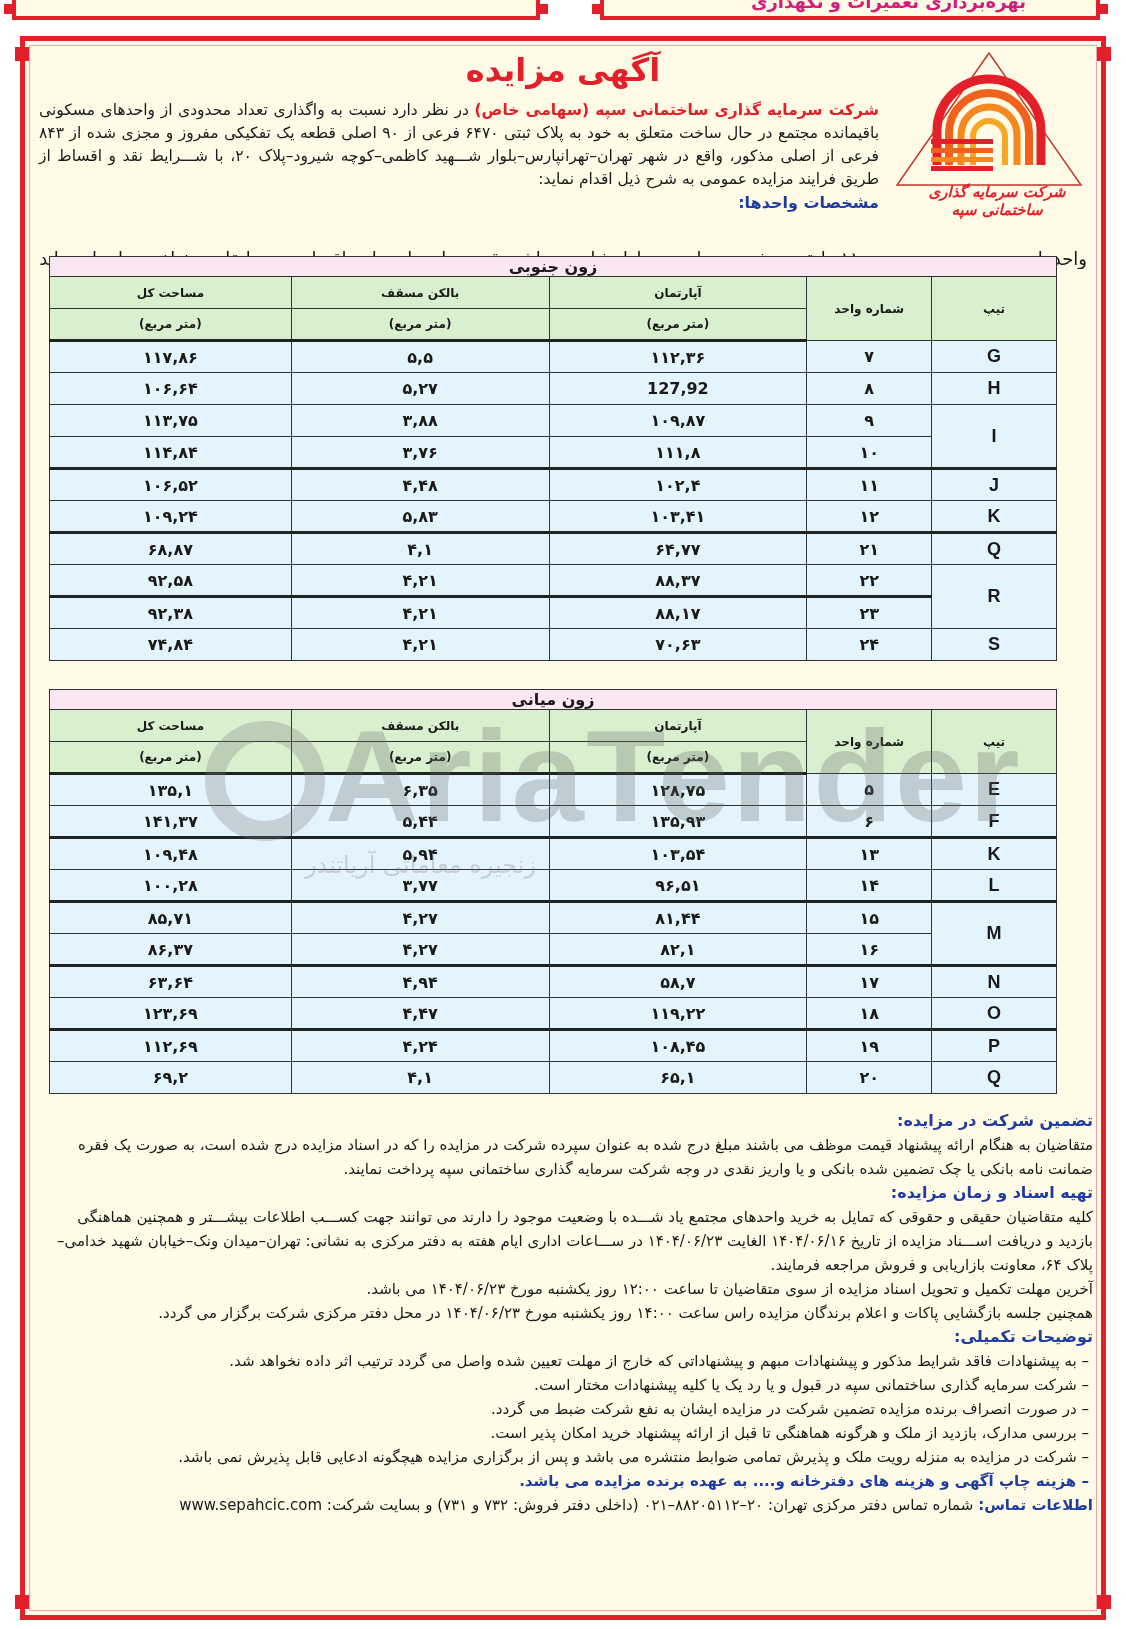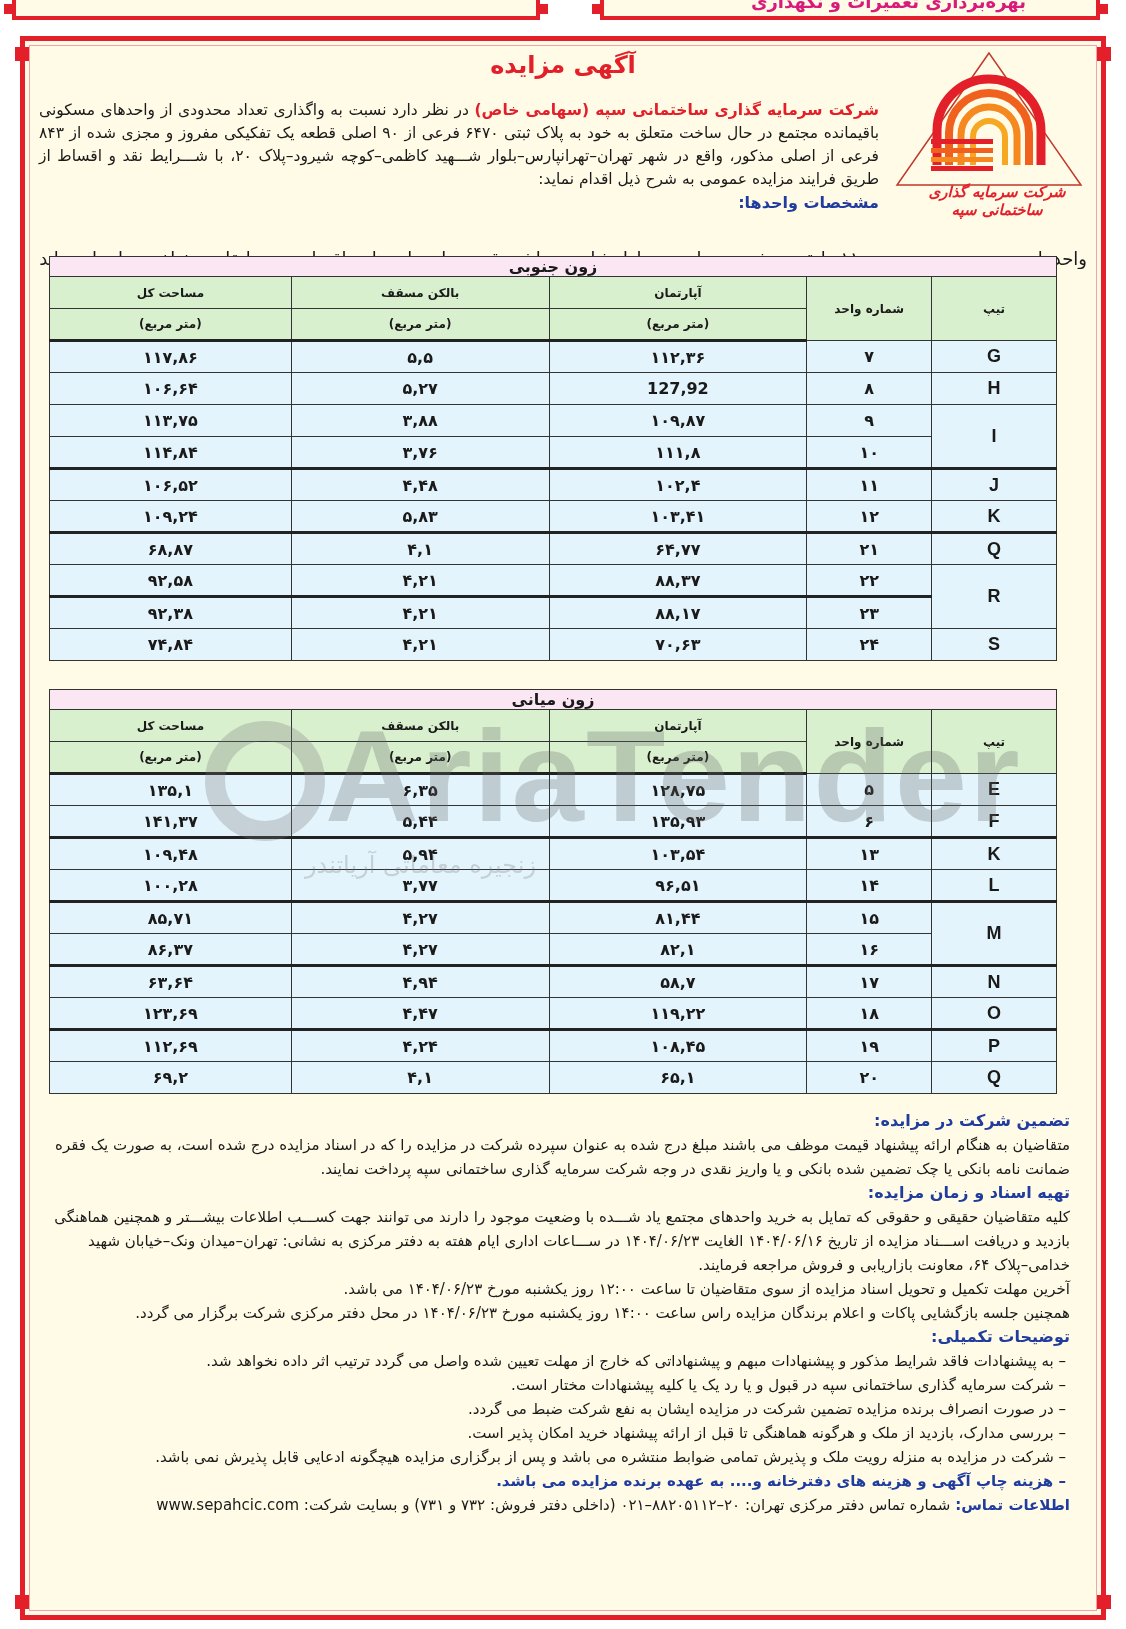--- a/index.html
+++ b/index.html
@@ -13,21 +13,21 @@
   .top-frame .clip-text { position: absolute; bottom: 4px; right: 70px; color: #d81b7a; font-weight: bold; font-size: 18px; font-family: "DejaVu Sans", sans-serif; white-space: nowrap; }
   .corner-sq { position: absolute; width: 10px; height: 10px; background: #e3202a; }
 
   
   .main-frame { position: absolute; left: 20px; top: 36px; width: 1086px; height: 1584px; background: #fffbe6; border: 5px solid #e3202a; }
   .main-frame::before { content: ""; position: absolute; inset: 4px; border: 1px solid #f3a3a6; pointer-events: none; }
   .corner { position: absolute; width: 14px; height: 14px; background: #e3202a; }
   .corner.tl { left: -10px; top: 6px; } .corner.tr { right: -10px; top: 6px; }
   .corner.bl { left: -10px; bottom: 6px; } .corner.br { right: -10px; bottom: 6px; }
 
-  .title { position: absolute; top: 10px; left: 0; right: 0; text-align: center; font-size: 24px; font-weight: bold; color: #e3202a; font-family: "DejaVu Sans", sans-serif; }
+  .title { position: absolute; top: 10px; left: 0; right: 0; text-align: center; font-size: 32px; font-weight: bold; color: #e3202a; font-family: "DejaVu Sans", sans-serif; }
 
   .logo { position: absolute; right: 12px; top: 6px; width: 200px; height: 200px; }
   .logo-caption { position: absolute; right: 14px; top: 142px; width: 180px; text-align: center; color: #e3202a; font-size: 15px; font-style: italic; font-weight: bold; }
 
   .intro { position: absolute; right: 222px; left: 14px; top: 58px; font-size: 15.5px; line-height: 23px; text-align: justify; }
   .intro .company { color: #e3202a; font-weight: bold; }
   .section-title { color: #1f3c9e; font-weight: bold; font-size: 16px; }
   .intro-note { position: absolute; right: 14px; left: 14px; top: 176px; font-size: 18px; line-height: 20px; white-space: nowrap; overflow: hidden; margin-top: 32px; }
 
   table.units { position: absolute; left: 24px; width: 1008px; border-collapse: collapse; font-size: 16px; direction: rtl; }
@@ -38,21 +38,21 @@
   table.units tr.sep td { border-top: 3px solid #222; }
   table.units tr.hdr-bottom th { border-bottom: 3px solid #222; }
   table.units .type-cell { font-family: "Liberation Sans", sans-serif; font-size: 18px; }
   .col-type { width: 125px; } .col-unit { width: 125px; } .col-apt { width: 258px; } .col-bal { width: 258px; } .col-tot { width: 242px; }
 
   .watermark { position: absolute; left: 180px; top: 660px; width: 760px; height: 200px; pointer-events: none; opacity: 0.28; }
   .watermark .wm-text { position: absolute; left: 120px; top: 0; font-size: 130px; font-weight: bold; color: #666; font-family: "Liberation Sans", sans-serif; letter-spacing: 2px; text-align: right; }
   .watermark .wm-sub { position: absolute; left: 100px; top: 150px; font-size: 24px; color: #777; letter-spacing: 14px; }
   .watermark .wm-ring { position: absolute; left: 0; top: 20px; width: 120px; height: 120px; border: 20px solid #777; border-radius: 50%; }
 
-  .body-text { position: absolute; right: 31px; left: 14px; font-size: 15px; line-height: 24px; }
+  .body-text { position: absolute; right: 8px; left: 14px; font-size: 15px; line-height: 24px; }
   .body-text p { margin: 0; }
   .bold-blue { color: #1f3c9e; font-weight: bold; }
   .contact-label { color: #1f3c9e; font-weight: bold; }
   .contact-val { font-size: 15px; }
 </style>
 </head>
 <body>
 
 <div class="top-frame left">
   <span class="corner-sq" style="left:-12px;bottom:2px;"></span>

